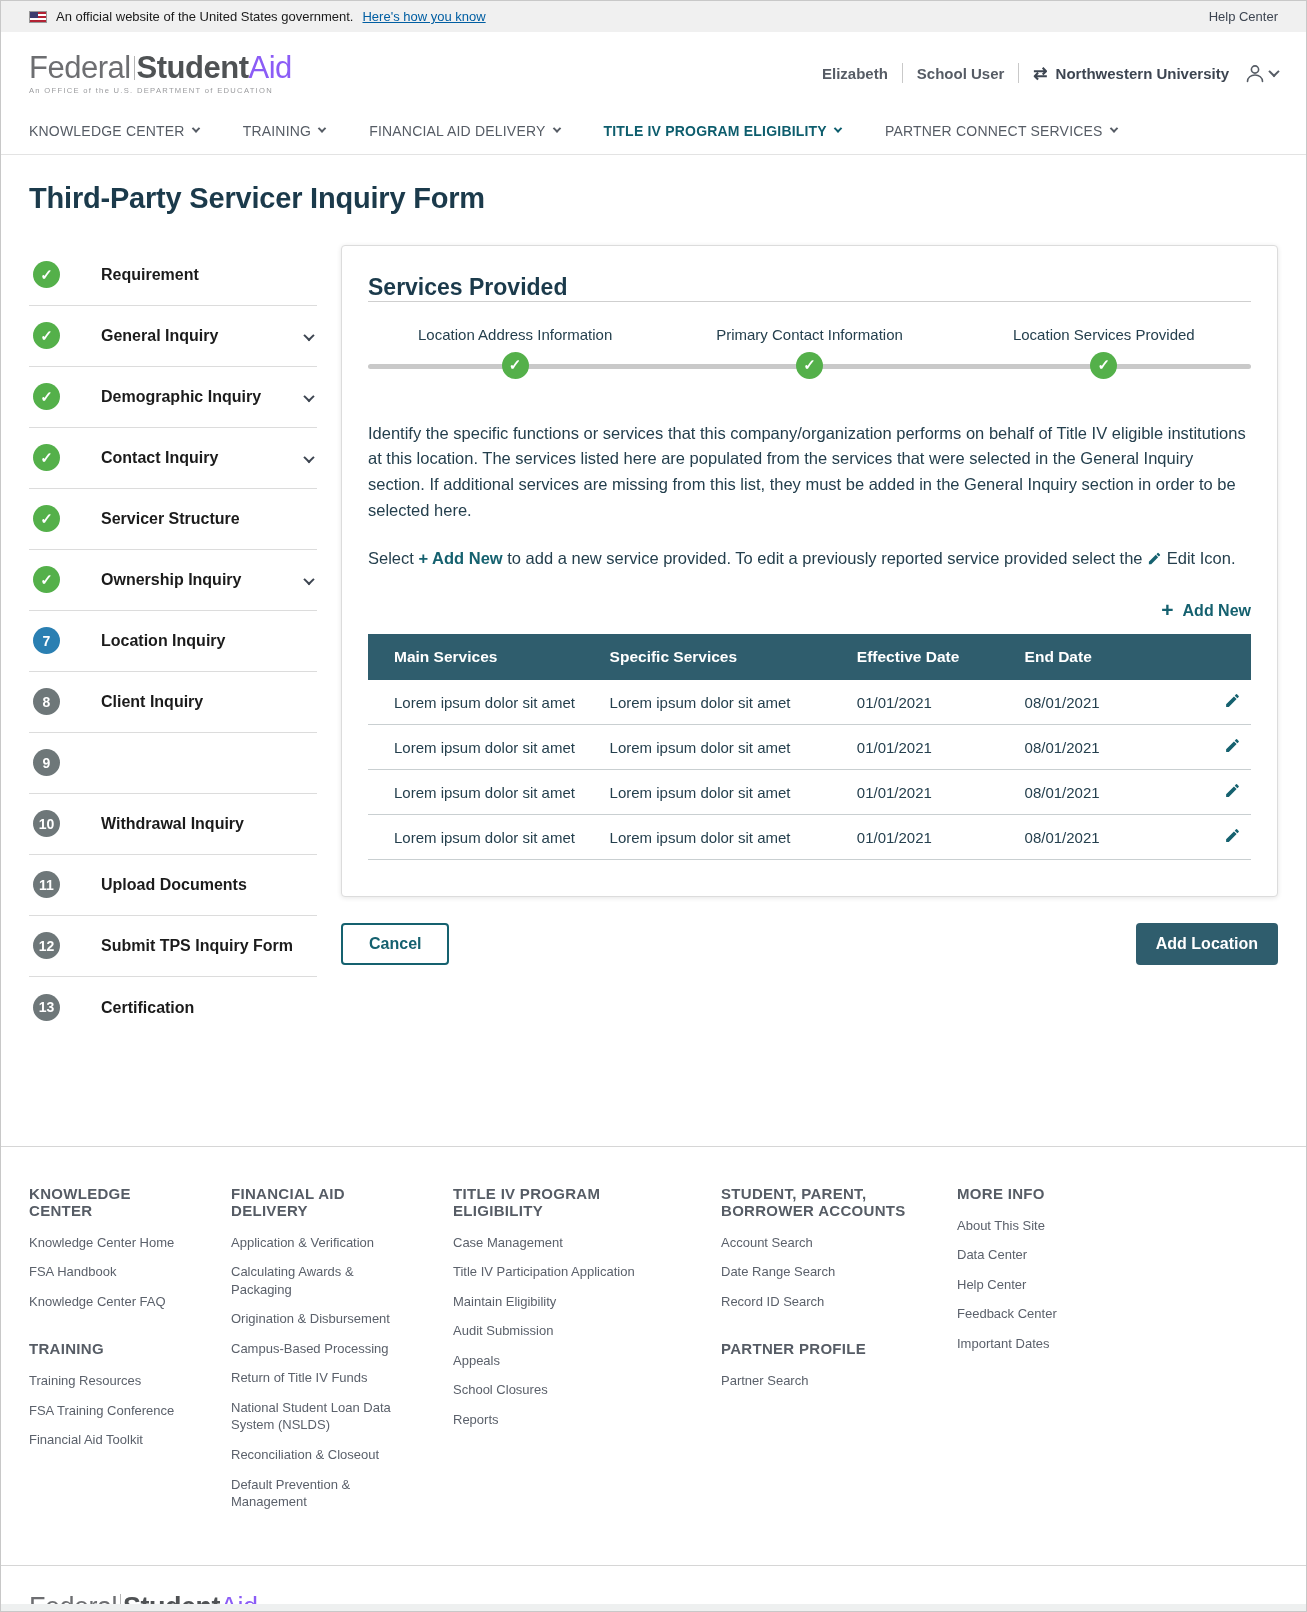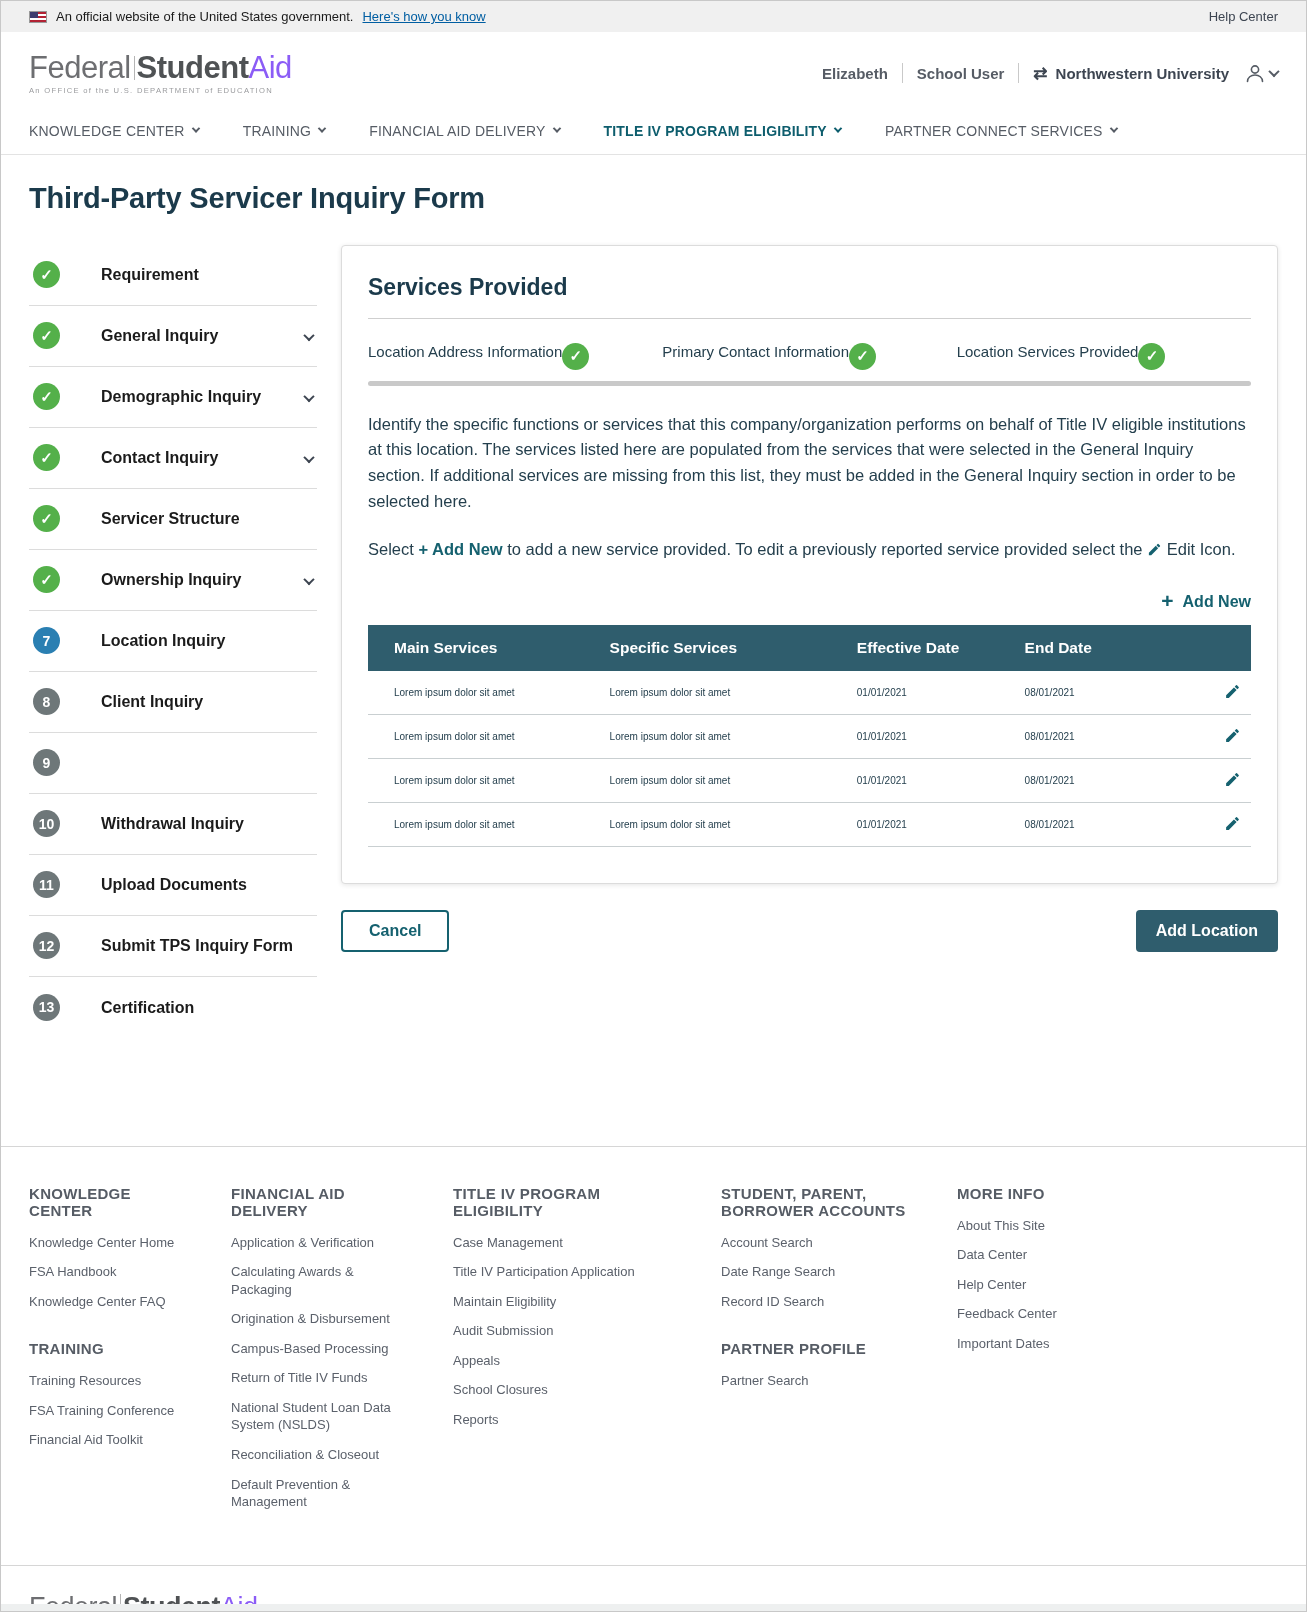--- a/index.html
+++ b/index.html
@@ -47,41 +47,41 @@
   .circ { width:27px; height:27px; border-radius:50%; color:#fff; font-size:14px; font-weight:bold; display:flex; align-items:center; justify-content:center; flex-shrink:0; }
   .circ.complete { background:#54b04a; }
   .circ.complete::before { content:"\2713"; font-size:15px; font-weight:bold; }
   .circ.active { background:#2a7fb2; }
   .circ.pending { background:#6e7779; }
   .side-label { font-size:16px; font-weight:bold; color:#1b1b1b; line-height:1.2; }
   .side-chev { margin-left:auto; } .side-chev .chev { border-color:#3d4551; }
   
   .main-col { flex:1; min-width:0; }
   .card { background:#fff; border:1px solid #dcdcdc; border-radius:4px; box-shadow:0 1px 5px rgba(0,0,0,0.10); padding:28px 26px 36px 26px; }
-  .card-title { font-size:23px; font-weight:bold; color:#1b3a4b; margin-bottom:17px; }
+  .card-title { font-size:23px; font-weight:bold; color:#1b3a4b; }
   .card-rule { border:none; border-top:1px solid #cfcfcf; margin-bottom:24px; }
   .stepper { position:relative; margin:4px 0 42px 0; }
   .stepper::before { content:""; position:absolute; left:0; right:0; top:38px; height:5px; background:#c9c9c9; border-radius:3px; }
   .step-row { display:flex; }
-  .step { flex:1; display:flex; flex-direction:row; align-items:center; position:relative; }
+  .step { flex:1; display:flex; flex-direction:column; align-items:center; position:relative; }
   .step-label { font-size:15px; color:#243f4d; margin-bottom:9px; }
   .step-check { width:27px; height:27px; border-radius:50%; background:#54b04a; color:#fff; display:flex; align-items:center; justify-content:center; z-index:1; }
   .step-check::before { content:"\2713"; font-size:15px; font-weight:bold; }
   .intro { font-size:16.5px; line-height:1.56; color:#243f4d; margin-bottom:22px; }
   .select-line { font-size:16.5px; line-height:1.56; color:#243f4d; margin-bottom:28px; }
   .inline-addnew { color:#15616f; font-weight:bold; }
   .inline-pencil { display:inline-block; vertical-align:-2px; }
   .addnew-row { display:flex; justify-content:flex-end; margin-bottom:14px; }
   .addnew-link { display:flex; align-items:center; gap:9px; color:#15616f; font-weight:bold; font-size:16px; cursor:pointer; }
   .addnew-plus { font-size:21px; font-weight:bold; line-height:1; margin-top:-2px; }
   
   table.svc { width:100%; border-collapse:collapse; }
   .svc th { background:#2f5d6d; color:#fff; text-align:left; font-size:15.5px; font-weight:bold; padding:14px 12px; }
   .svc th:first-child, .svc td:first-child { padding-left:26px; }
-  .svc td { font-size:10px; color:#243f4d; padding:12px 12px; border-bottom:1px solid #c9cfd1; background:#fff; }
+  .svc td { font-size:15px; color:#243f4d; padding:12px 12px; border-bottom:1px solid #c9cfd1; background:#fff; }
   .svc .c-main { width:26%; } .svc .c-spec { width:28%; } .svc .c-eff { width:19%; } .svc .c-end { width:16%; } .svc .c-edit { width:11%; }
   .svc td.edit-cell { text-align:right; padding-right:10px; }
   .edit-btn { display:inline-flex; cursor:pointer; }
   
   .actions { display:flex; justify-content:space-between; margin-top:26px; }
   .btn { font-size:16px; font-weight:bold; border-radius:4px; padding:10px 26px; cursor:pointer; border:none; font-family:inherit; }
   .btn-outline { background:#fff; color:#15616f; border:2px solid #15616f; }
   .btn-solid { background:#2f5d6d; color:#fff; padding:12px 20px; }
   
   .footer { border-top:1px solid #d6d6d6; margin-top:108px; padding:38px 28px 0 28px; display:flex; gap:40px; }

